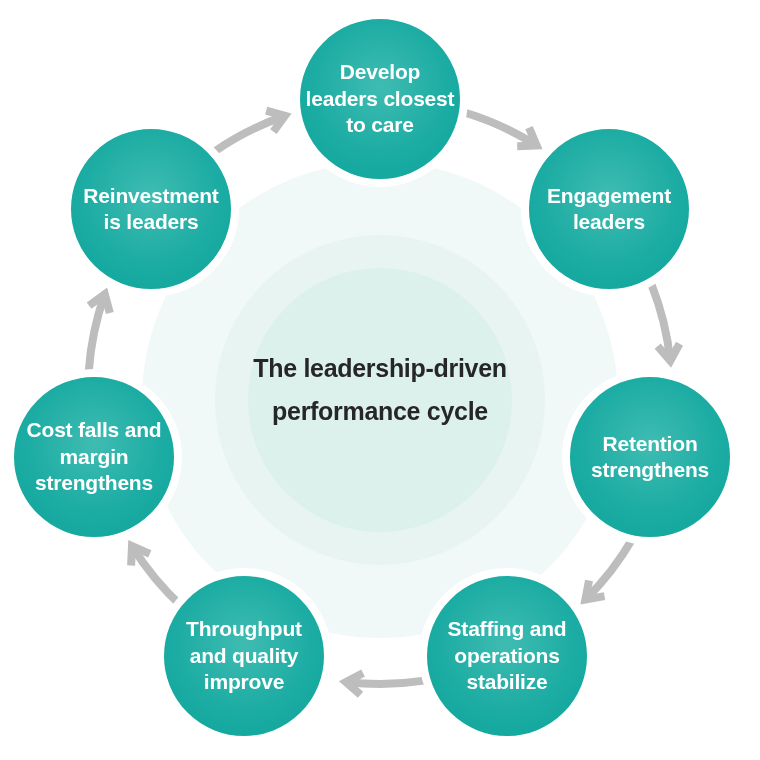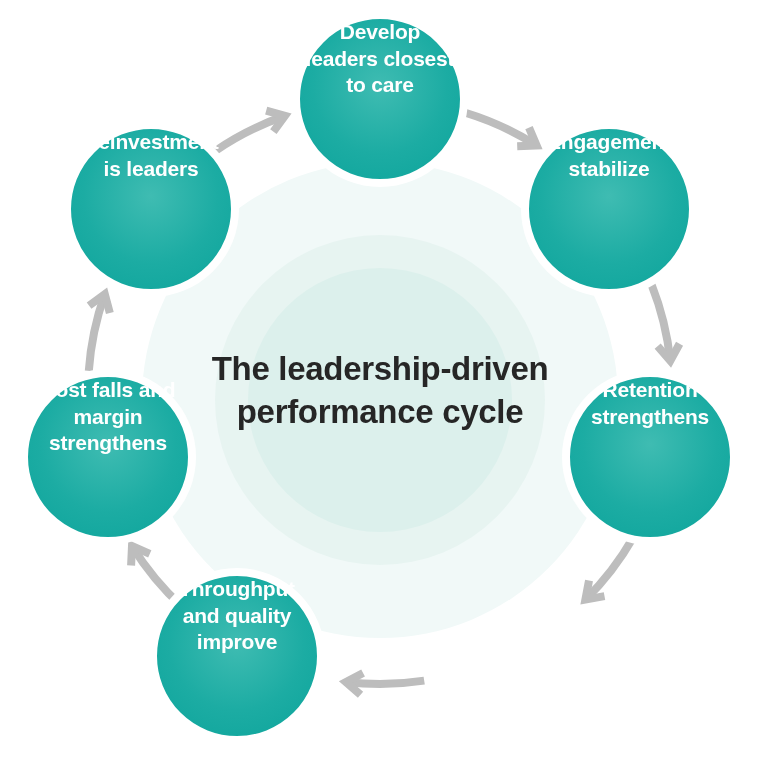--- a/index.html
+++ b/index.html
@@ -14,37 +14,37 @@
   .bg-inner{fill:var(--bg-inner,#dcf0ec);}
   .arrow{fill:none;stroke:var(--arrow-color,#bdbdbd);stroke-width:8;stroke-linecap:butt;}
   .arrowhead{fill:none;stroke:var(--arrow-color,#bdbdbd);stroke-width:8;stroke-linejoin:miter;}
   .node{
     position:absolute;width:176px;height:176px;box-sizing:border-box;
     border:8px solid var(--node-ring,#ffffff);border-radius:50%;
     background:radial-gradient(circle at 50% 42%,
       var(--node-teal-light,#3fbcb2) 0%,
       var(--node-teal,#1caca3) 55%,
       var(--node-teal-dark,#0ca49b) 100%);
-    display:flex;justify-content:center;
+    display:flex;align-items:center;justify-content:center;
   }
   .node-label{
     color:var(--node-text,#ffffff);
     font-size:21px;line-height:26.5px;font-weight:700;letter-spacing:-0.2px;
     text-align:center;white-space:pre-line;
   }
   .pos-develop{left:292px;top:11px;}
   .pos-engagement{left:521px;top:121px;}
   .pos-retention{left:562px;top:369px;}
   .pos-staffing{left:419px;top:568px;}
-  .pos-throughput{left:149px;top:568px;}
-  .pos-cost{left:20px;top:369px;}
+  .pos-throughput{left:156px;top:568px;}
+  .pos-cost{left:6px;top:369px;}
   .pos-reinvestment{left:63px;top:121px;}
   .title{
     position:absolute;left:140px;top:347px;width:480px;
-    text-align:center;font-size:33px;line-height:43px;font-weight:700;
+    text-align:center;font-size:25px;line-height:43px;font-weight:700;
     letter-spacing:-0.3px;color:var(--title-color,#262626);white-space:pre-line;
   }
 </style>
 </head>
 <body>
 
 <div class="stage">
 
   <svg class="layer" viewBox="0 0 760 760" aria-hidden="true">
     <defs>
@@ -66,25 +66,30 @@
     <path class="arrow" d="M 214.9 151.2 A 292 292 0 0 1 284.9 115.9" marker-end="url(#ah)"></path>
   </svg>
 
   <div class="node pos-develop">
     <span class="node-label">Develop
 leaders closest
 to care</span>
   </div>
   <div class="node pos-engagement">
     <span class="node-label">Engagement
-stabilize</span>
+leaders</span>
   </div>
   <div class="node pos-retention">
     <span class="node-label">Retention
 strengthens</span>
+  </div>
+  <div class="node pos-staffing">
+    <span class="node-label">Staffing and
+operations
+stabilize</span>
   </div>
   <div class="node pos-throughput">
     <span class="node-label">Throughput
 and quality
 improve</span>
   </div>
   <div class="node pos-cost">
     <span class="node-label">Cost falls and
 margin
 strengthens</span>

